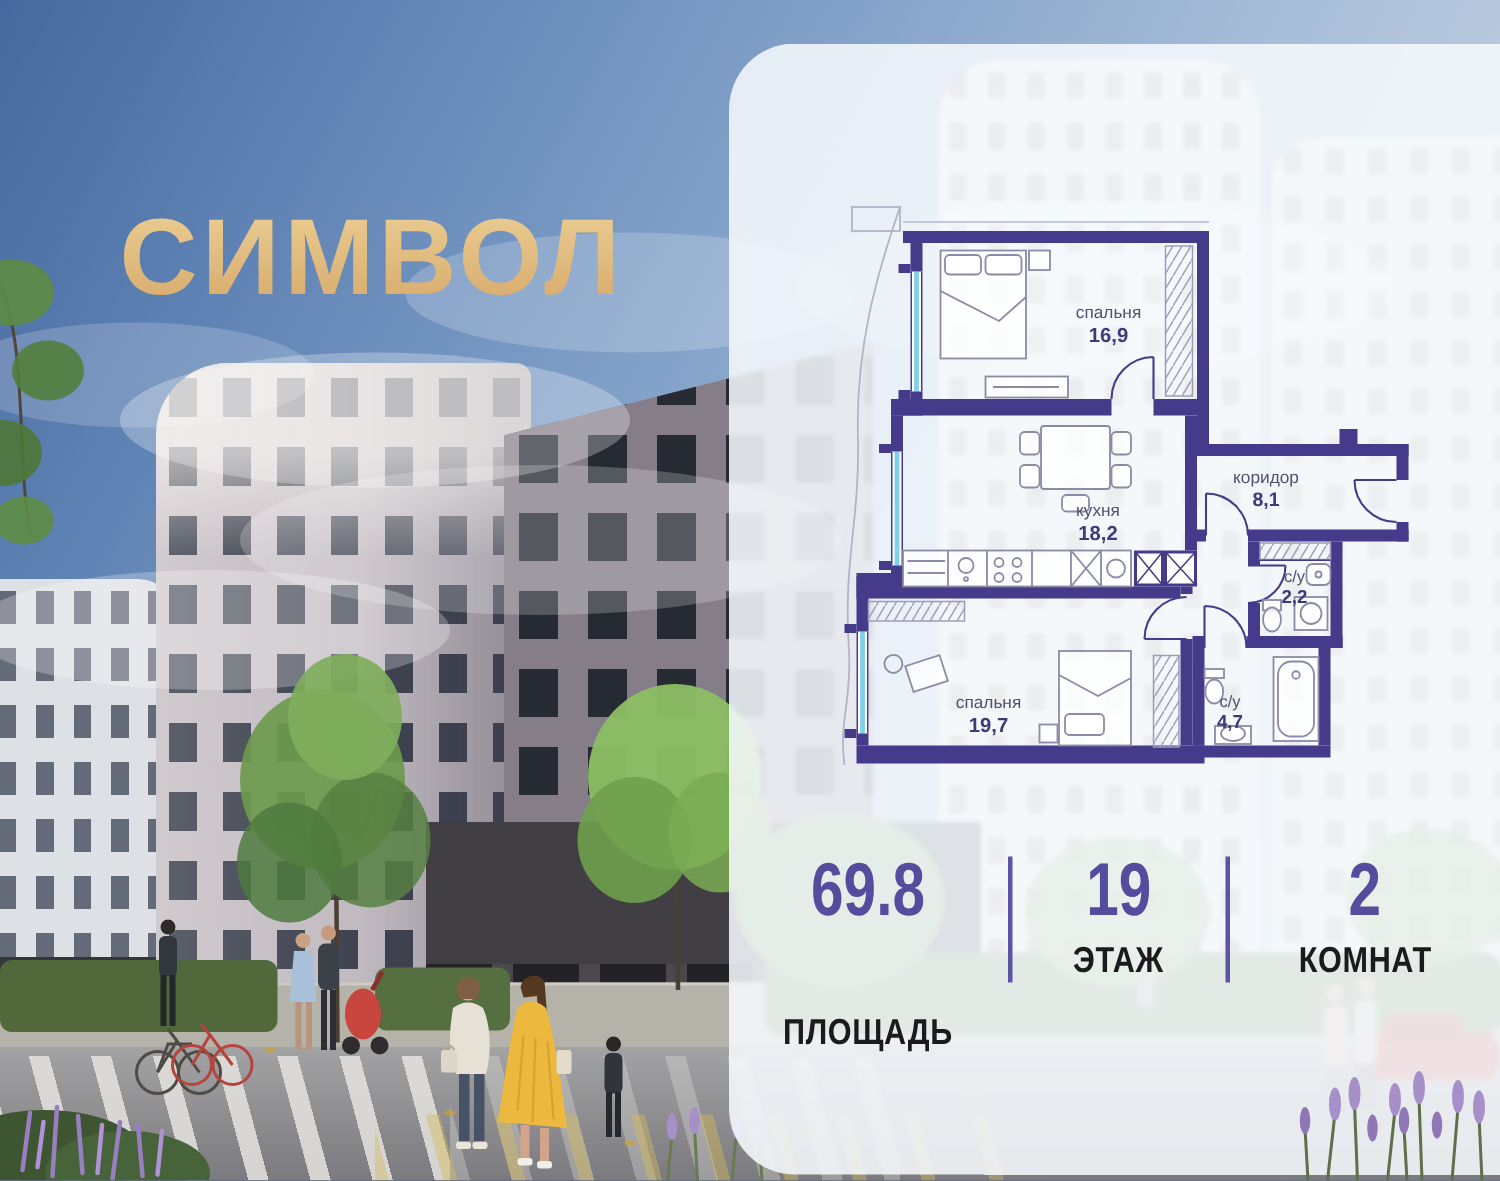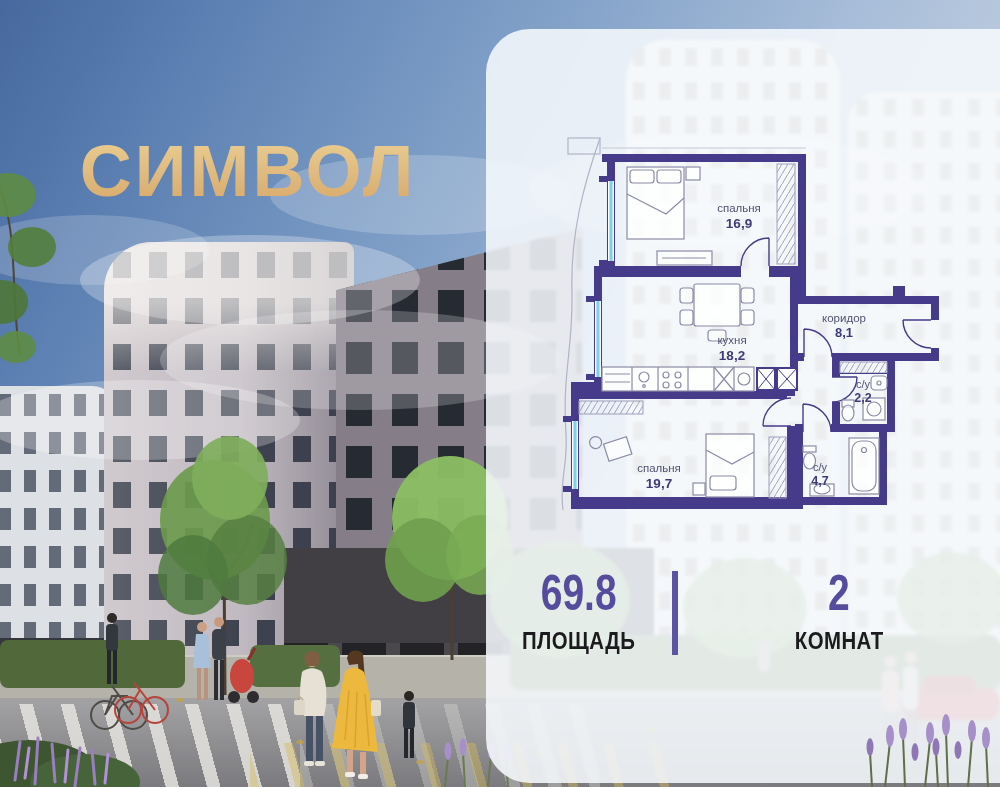--- a/index.html
+++ b/index.html
@@ -51,21 +51,21 @@
   .overlaySvg{position:absolute;inset:0;width:1000px;height:787px;}
   
   .logoWrap{position:absolute;left:58px;top:116px;width:380px;height:104px;z-index:4;}
   
   .panel{position:absolute;left:486px;top:29px;width:564px;height:754px;z-index:10;
          background:rgba(246,249,253,.87);border-radius:44px 0 0 44px;
          backdrop-filter:blur(1.5px);}
   .plan{position:absolute;left:68px;top:105px;width:392px;height:424px;}
   .stats{position:absolute;left:0;top:538px;width:514px;display:flex;align-items:flex-start;}
   .stat{display:flex;flex-direction:column;align-items:center;}
-  .s1{flex:0 0 186px;} .s2{flex:0 0 142px;} .s3{flex:1 1 auto;}
+  .s1{flex:0 0 186px;gap:48px;} .s2{flex:0 0 142px;} .s3{flex:1 1 auto;}
   .stat .num{font-size:50px;font-weight:bold;color:#564c9e;line-height:1.05;
              transform:scaleX(.78);transform-origin:center;letter-spacing:0;}
   .stat .lbl{font-size:24px;font-weight:bold;color:#1b1b1e;margin-top:7px;
              transform:scaleX(.85);transform-origin:center;letter-spacing:.5px;white-space:nowrap;}
   .vdiv{flex:0 0 3px;width:3px;height:84px;background:#5c53a4;margin-top:4px;}
   .frontFlowers{position:absolute;left:0;top:0;z-index:12;pointer-events:none;}
   text{font-family:"Liberation Sans",sans-serif;}
 </style>
 </head>
 <body>
@@ -456,20 +456,24 @@
         </g>
       </g>
     </svg>
 
     <div class="stats">
       <div class="stat s1">
         <div class="num">69.8</div>
         <div class="lbl">ПЛОЩАДЬ</div>
       </div>
       <div class="vdiv"></div>
+      <div class="stat s2">
+        <div class="num">19</div>
+        <div class="lbl">ЭТАЖ</div>
+      </div>
       <div class="vdiv"></div>
       <div class="stat s3">
         <div class="num">2</div>
         <div class="lbl">КОМНАТ</div>
       </div>
     </div>
   </section>
 
   <svg class="frontFlowers" width="1000" height="787" viewBox="0 0 1000 787">
     <g stroke="#5f6f4a" stroke-width="2" fill="none">

